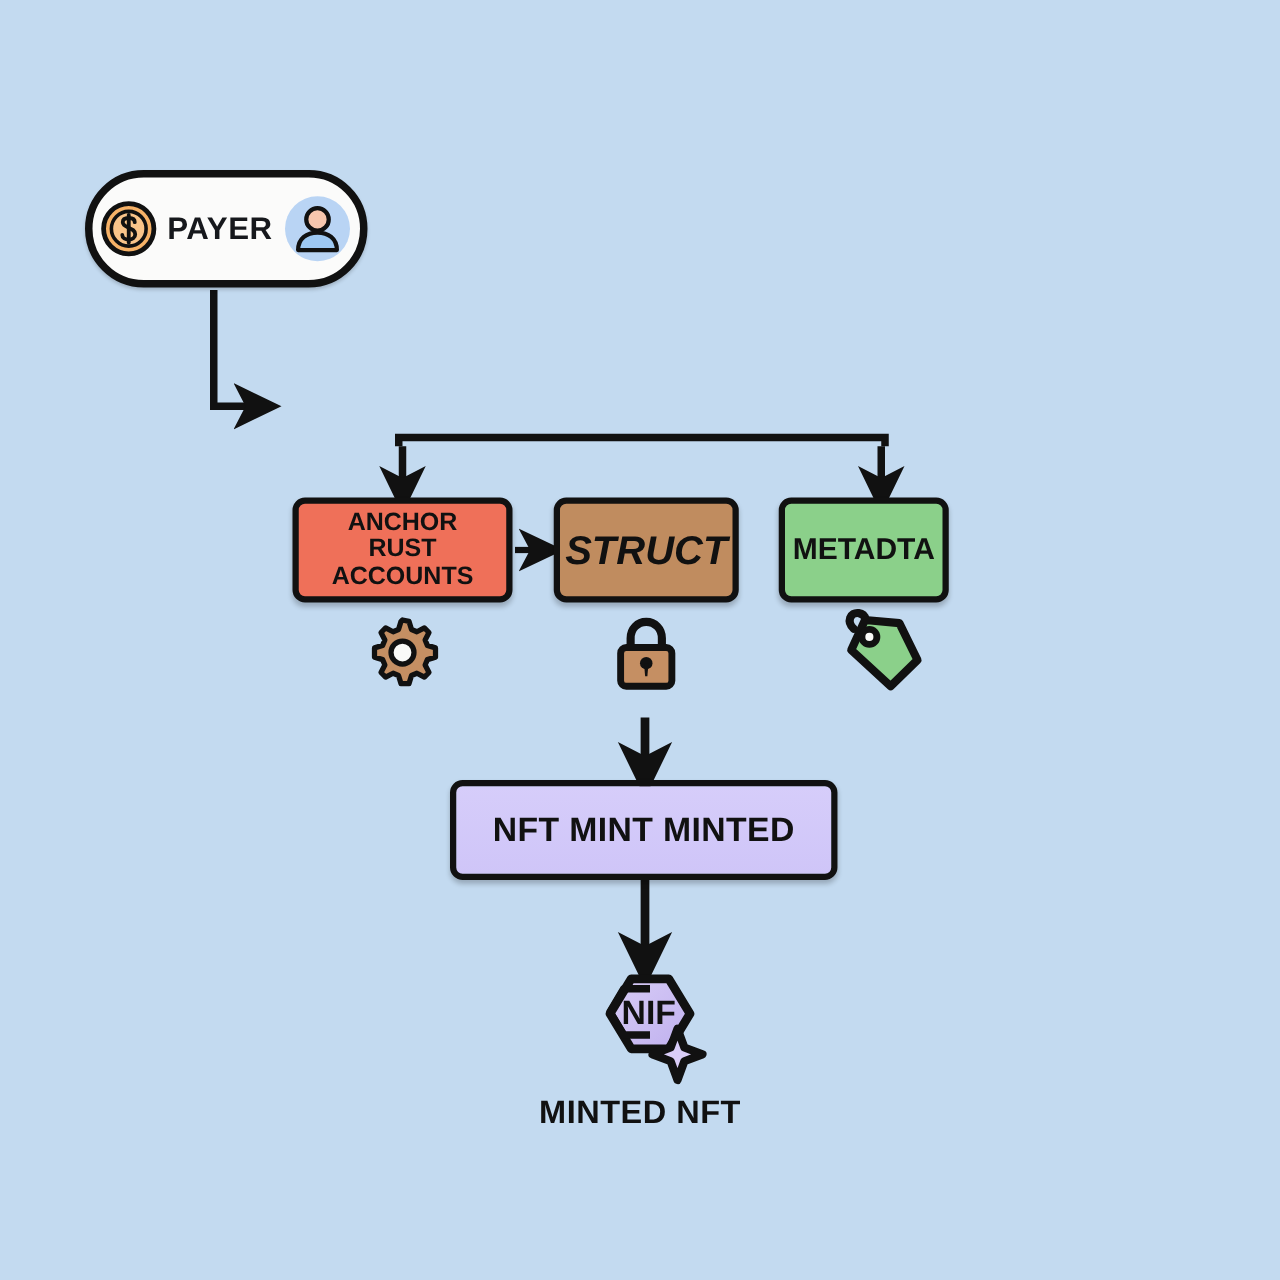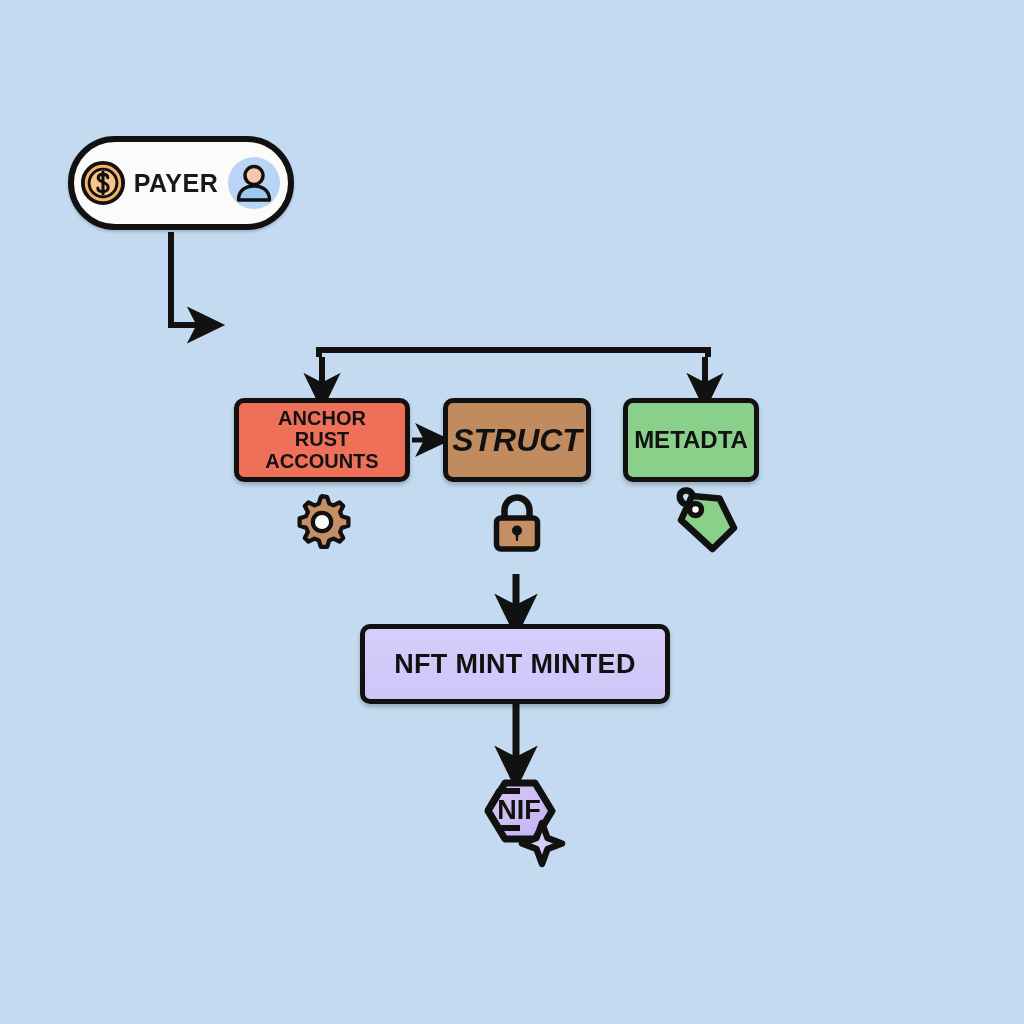--- a/index.html
+++ b/index.html
@@ -247,14 +247,15 @@
 
   <div class="program-box">NFT MINT MINTED</div>
 
   <svg class="nft-badge" viewBox="0 0 110 104">
     <path d="M43 6 L73 6 L90 34 L73 62 L43 62 L26 34 Z" fill="url(#nftgrad)" stroke="#111111" stroke-width="7" stroke-linejoin="round"></path>
     <path d="M58 14 L37 14 L26 32.5 L37 51 L58 51" fill="none" stroke="#111111" stroke-width="6" stroke-linejoin="round"></path>
     <text x="57" y="42" text-anchor="middle" font-family="Liberation Sans, sans-serif" font-size="27" font-weight="bold" fill="#111111">NIF</text>
     <path d="M80 46 L85.5 61 L100 66.5 L85.5 72 L80 87 L74.5 72 L60 66.5 L74.5 61 Z" fill="#d9cdf7" stroke="#111111" stroke-width="6.5" stroke-linejoin="round"></path>
   </svg>
 
+  <div class="nft-caption">MINTED NFT</div>
 
 </div>
 
 </body></html>

